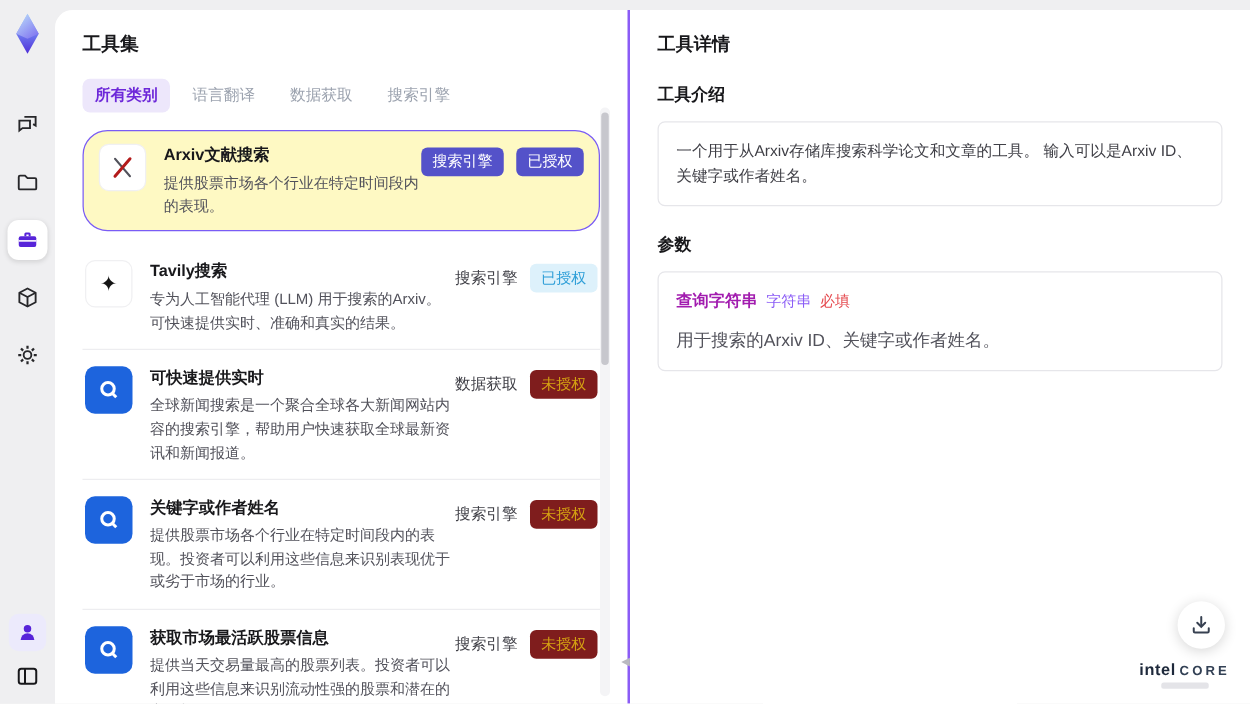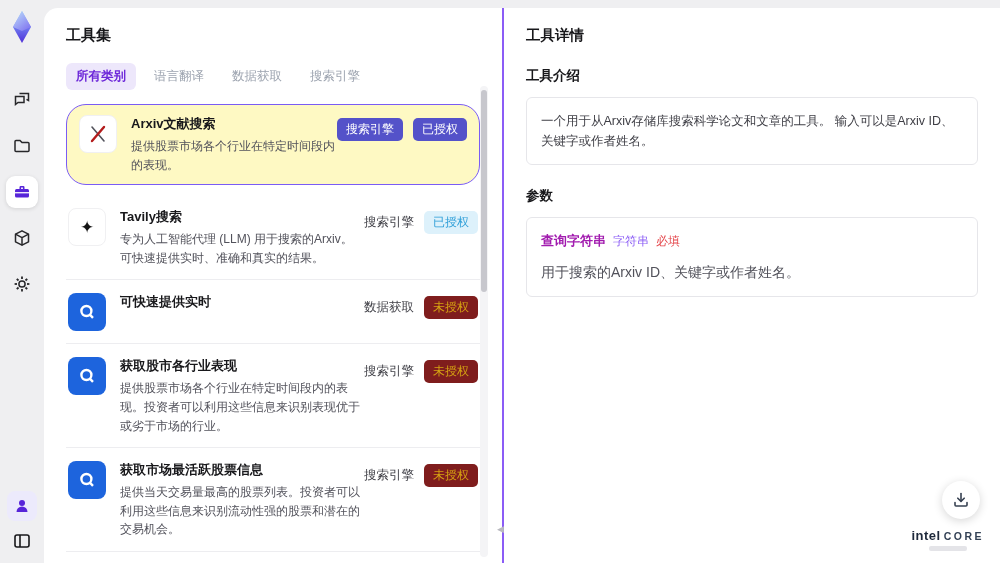--- a/index.html
+++ b/index.html
@@ -199,36 +199,37 @@
 
       <div class="row">
         <div class="tool-icon icon-blue">
           <svg width="20" height="20" viewBox="0 0 20 20" fill="none" stroke="#ffffff" stroke-width="2.4">
             <circle cx="9.4" cy="9" r="5"></circle>
               <line x1="12.8" y1="12.6" x2="16" y2="15.8"></line>
           </svg>
         </div>
         <div class="tool-text">
           <div class="tool-title">可快速提供实时</div>
+          <div class="tool-desc">全球新闻搜索是一个聚合全球各大新闻网站内容的搜索引擎，帮助用户快速获取全球最新资讯和新闻报道。</div>
         </div>
         <div class="tool-meta">
           <span class="tag-plain">数据获取</span>
           <span class="chip chip-unauth">未授权</span>
         </div>
       </div>
 
       <div class="row">
         <div class="tool-icon icon-blue">
           <svg width="20" height="20" viewBox="0 0 20 20" fill="none" stroke="#ffffff" stroke-width="2.4">
             <circle cx="9.4" cy="9" r="5"></circle>
               <line x1="12.8" y1="12.6" x2="16" y2="15.8"></line>
           </svg>
         </div>
         <div class="tool-text">
-          <div class="tool-title">获取股市各行业表现</div>
+          <div class="tool-title">关键字或作者姓名</div>
           <div class="tool-desc">提供股票市场各个行业在特定时间段内的表现。投资者可以利用这些信息来识别表现优于或劣于市场的行业。</div>
         </div>
         <div class="tool-meta">
           <span class="tag-plain">搜索引擎</span>
           <span class="chip chip-unauth">未授权</span>
         </div>
       </div>
 
       <div class="row">
         <div class="tool-icon icon-blue">

